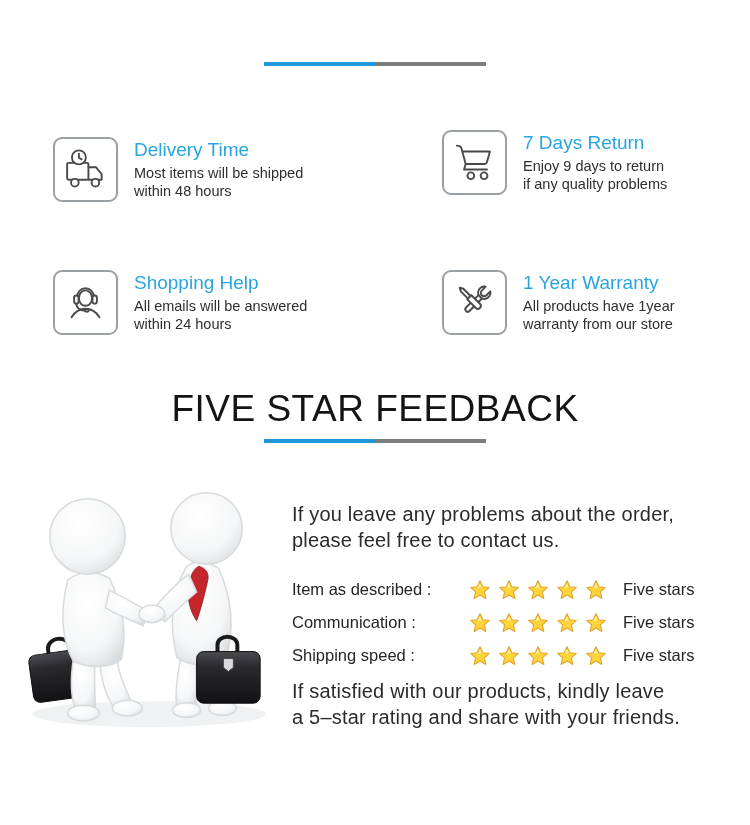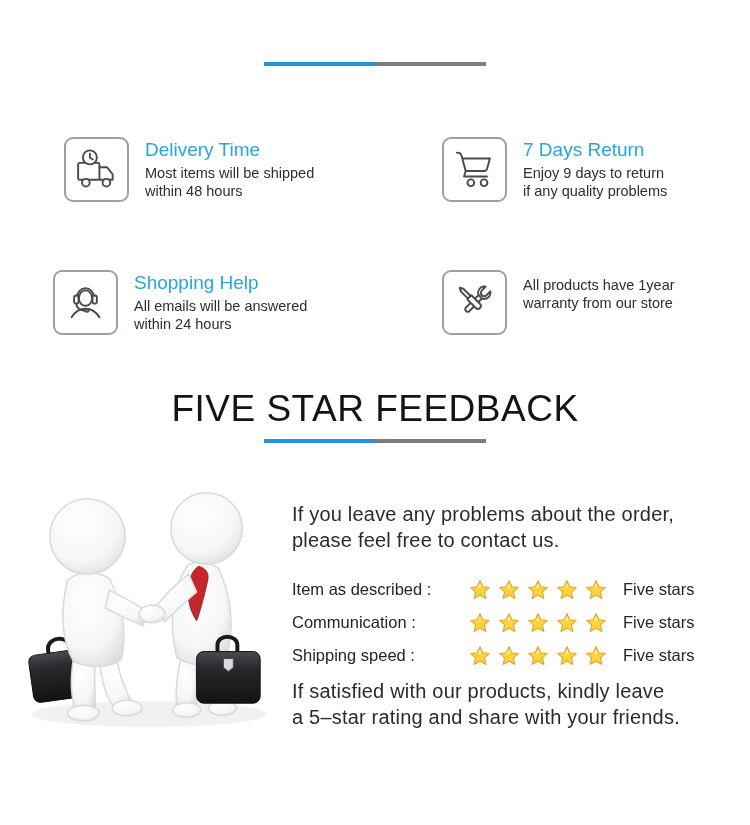--- a/index.html
+++ b/index.html
@@ -22,22 +22,22 @@
     width: 222px; height: 4px;
     background: linear-gradient(to right,
       var(--ul-blue, #2196d8) 0%, var(--ul-blue, #2196d8) 50%,
       var(--ul-gray, #7d7d7d) 50%, var(--ul-gray, #7d7d7d) 100%);
   }
   .u1 { top: 62px; }
   .u2 { top: 439px; }
 
   
   .svc { position: absolute; display: flex; }
-  #svc1 { left: 64px;  top: 137px; }
-  #svc2 { left: 442px; top: 137px; }
+  #svc1 { left: 53px;  top: 137px; }
+  #svc2 { left: 442px; top: 130px; }
   #svc3 { left: 53px;  top: 270px; }
   #svc4 { left: 442px; top: 270px; }
   .svc-icon {
     flex: none; width: 61px; height: 61px;
     border: 2px solid #9aa0a4; border-radius: 9px;
     display: flex; align-items: center; justify-content: center;
     background: #fff;
   }
   .svc-icon svg { width: 47px; height: 47px; }
   .svc-text { margin-left: 16px; padding-top: 2px; }
@@ -138,20 +138,21 @@
             <path d="M28.7 21 h6.6 V45 a3.3 3.3 0 0 1 -6.6 0 z"></path>
           </g>
           <g transform="rotate(-45 32 32)">
             <path d="M32 3.5 l-2.5 4.5 v14 h5 V8 z"></path>
             <path d="M28 22 h8 v16.5 a4 4 0 0 1 -8 0 z"></path>
           </g>
         </g>
       </svg>
     </div>
     <div class="svc-text">
+      <div class="svc-title">1 Year Warranty</div>
       <div class="svc-desc">
         <span>All products have 1year</span><br>
         <span>warranty from our store</span>
       </div>
     </div>
   </div>
 
   <div class="sec-title" id="t2">FIVE STAR FEEDBACK</div>
   <div class="underline u2"></div>
 

